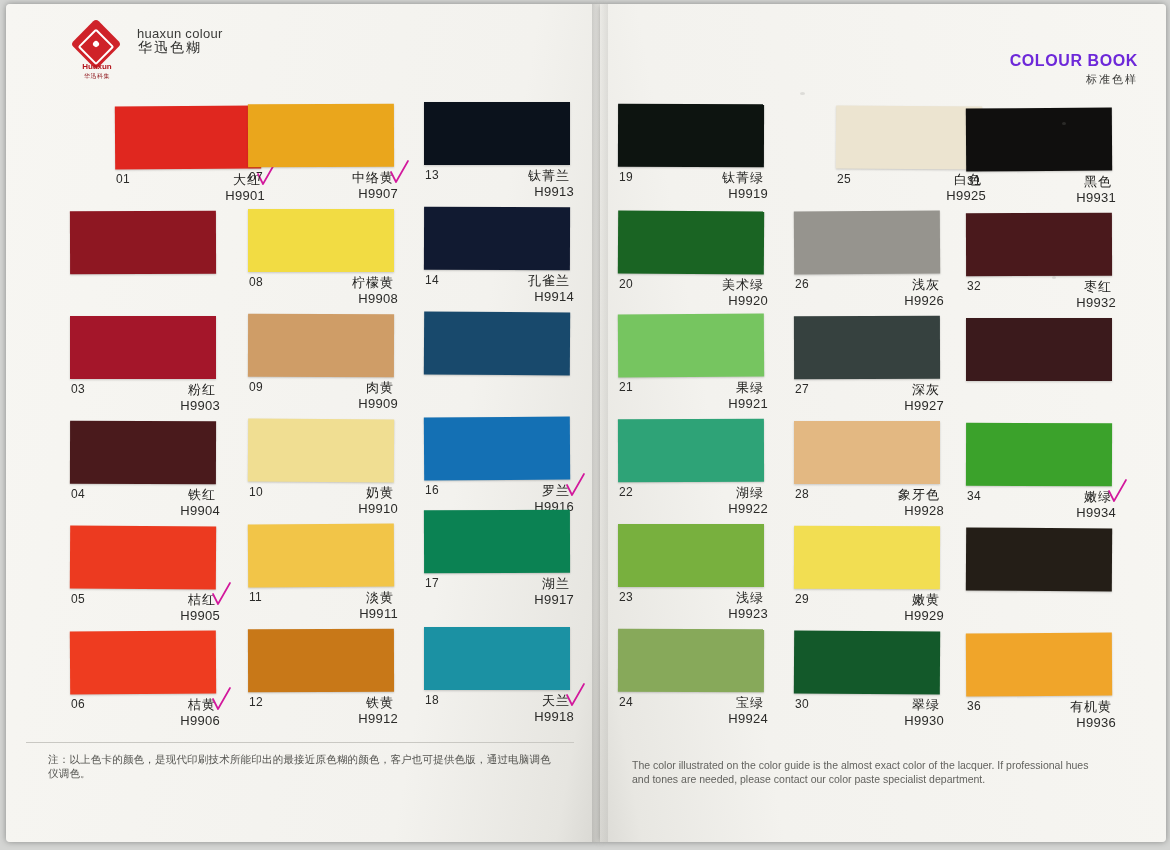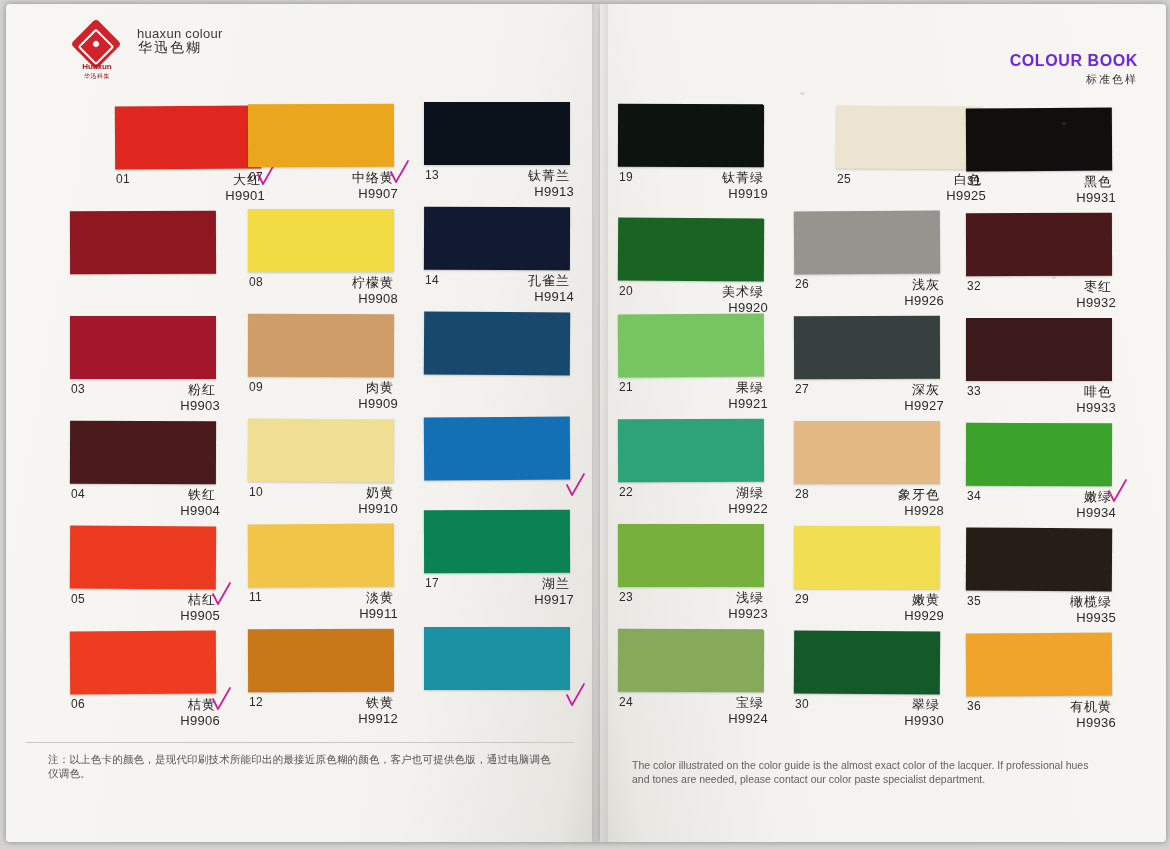--- a/index.html
+++ b/index.html
@@ -250,47 +250,57 @@
           <div class="num">14</div>
           <div class="cn">孔雀兰</div>
           <div class="code">H9914</div>
         </div>
       </div>
       <div class="cell" style="left: 424px; top: 312px;">
         <div class="chip" style="background: rgb(24, 73, 108); transform: rotate(0.36deg);"></div>
       </div>
       <div class="cell" style="left: 424px; top: 417px;">
         <div class="chip" style="background: rgb(20, 112, 180); transform: rotate(-0.36deg);"></div>
+        <div class="cap">
+          <div class="num">16</div>
+          <div class="cn">罗兰</div>
+          <div class="code">H9916</div>
+        </div>
         <svg class="pen" width="46" height="34" viewBox="0 0 46 34" style="left: 140px; top: 54px;">
           <path d="M3 14 L8 24 L20 3" stroke="#d2189c" stroke-width="1.7" fill="none" stroke-linecap="round" stroke-linejoin="round"></path>
         </svg>
       </div>
       <div class="cell" style="left: 424px; top: 510px;">
         <div class="chip" style="background: rgb(11, 130, 83); transform: rotate(-0.18deg);"></div>
         <div class="cap">
           <div class="num">17</div>
           <div class="cn">湖兰</div>
           <div class="code">H9917</div>
         </div>
       </div>
       <div class="cell" style="left: 424px; top: 627px;">
         <div class="chip" style="background: rgb(27, 145, 163); transform: rotate(0deg);"></div>
+        <div class="cap">
+          <div class="num">18</div>
+          <div class="cn">天兰</div>
+          <div class="code">H9918</div>
+        </div>
         <svg class="pen" width="46" height="34" viewBox="0 0 46 34" style="left: 140px; top: 54px;">
           <path d="M3 14 L8 24 L20 3" stroke="#d2189c" stroke-width="1.7" fill="none" stroke-linecap="round" stroke-linejoin="round"></path>
         </svg>
       </div>
       <div class="cell" style="left: 618px; top: 104px;">
         <div class="chip" style="background: rgb(13, 20, 16); transform: rotate(0.18deg);"></div>
         <div class="cap">
           <div class="num">19</div>
           <div class="cn">钛菁绿</div>
           <div class="code">H9919</div>
         </div>
       </div>
-      <div class="cell" style="left: 618px; top: 218px;">
+      <div class="cell" style="left: 618px; top: 211px;">
         <div class="chip" style="background: rgb(26, 100, 35); transform: rotate(0.36deg);"></div>
         <div class="cap">
           <div class="num">20</div>
           <div class="cn">美术绿</div>
           <div class="code">H9920</div>
         </div>
       </div>
       <div class="cell" style="left: 618px; top: 314px;">
         <div class="chip" style="background: rgb(118, 197, 96); transform: rotate(-0.36deg);"></div>
         <div class="cap">
@@ -382,44 +392,34 @@
       <div class="cell" style="left: 966px; top: 213px;">
         <div class="chip" style="background: rgb(74, 25, 28); transform: rotate(-0.18deg);"></div>
         <div class="cap">
           <div class="num">32</div>
           <div class="cn">枣红</div>
           <div class="code">H9932</div>
         </div>
       </div>
       <div class="cell" style="left: 966px; top: 318px;">
         <div class="chip" style="background: rgb(59, 26, 28); transform: rotate(0deg);"></div>
-        <div class="cap">
-          <div class="num">33</div>
-          <div class="cn">啡色</div>
-          <div class="code">H9933</div>
-        </div>
       </div>
       <div class="cell" style="left: 966px; top: 423px;">
         <div class="chip" style="background: rgb(59, 162, 43); transform: rotate(0.18deg);"></div>
         <div class="cap">
           <div class="num">34</div>
           <div class="cn">嫩绿</div>
           <div class="code">H9934</div>
         </div>
         <svg class="pen" width="46" height="34" viewBox="0 0 46 34" style="left: 140px; top: 54px;">
           <path d="M3 14 L8 24 L20 3" stroke="#d2189c" stroke-width="1.7" fill="none" stroke-linecap="round" stroke-linejoin="round"></path>
         </svg>
       </div>
       <div class="cell" style="left: 966px; top: 528px;">
         <div class="chip" style="background: rgb(36, 30, 23); transform: rotate(0.36deg);"></div>
-        <div class="cap">
-          <div class="num">35</div>
-          <div class="cn">橄榄绿</div>
-          <div class="code">H9935</div>
-        </div>
       </div>
       <div class="cell" style="left: 966px; top: 633px;">
         <div class="chip" style="background: rgb(240, 165, 42); transform: rotate(-0.36deg);"></div>
         <div class="cap">
           <div class="num">36</div>
           <div class="cn">有机黄</div>
           <div class="code">H9936</div>
         </div>
       </div>
     </div>

